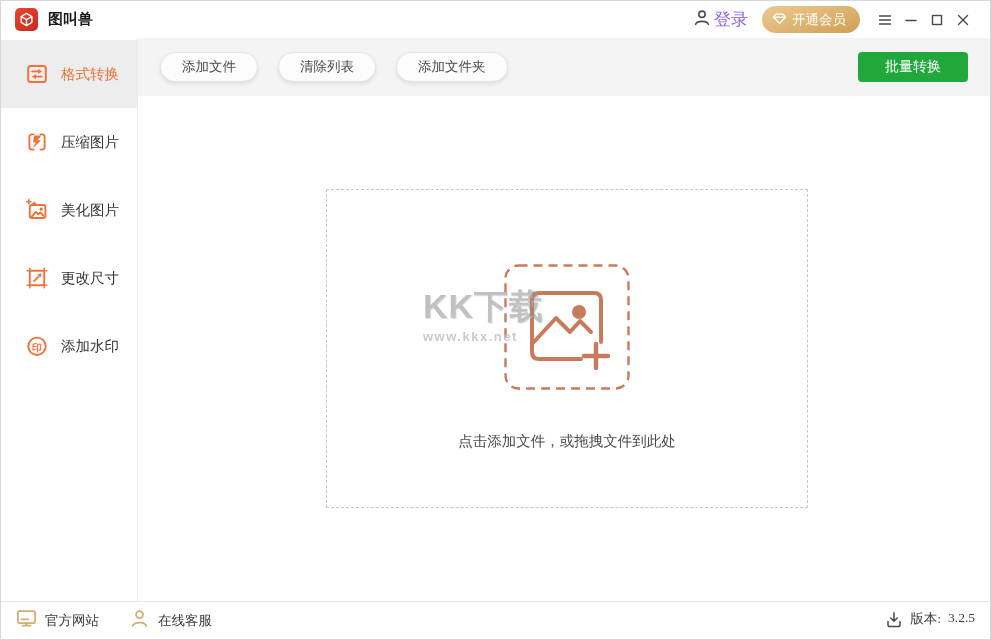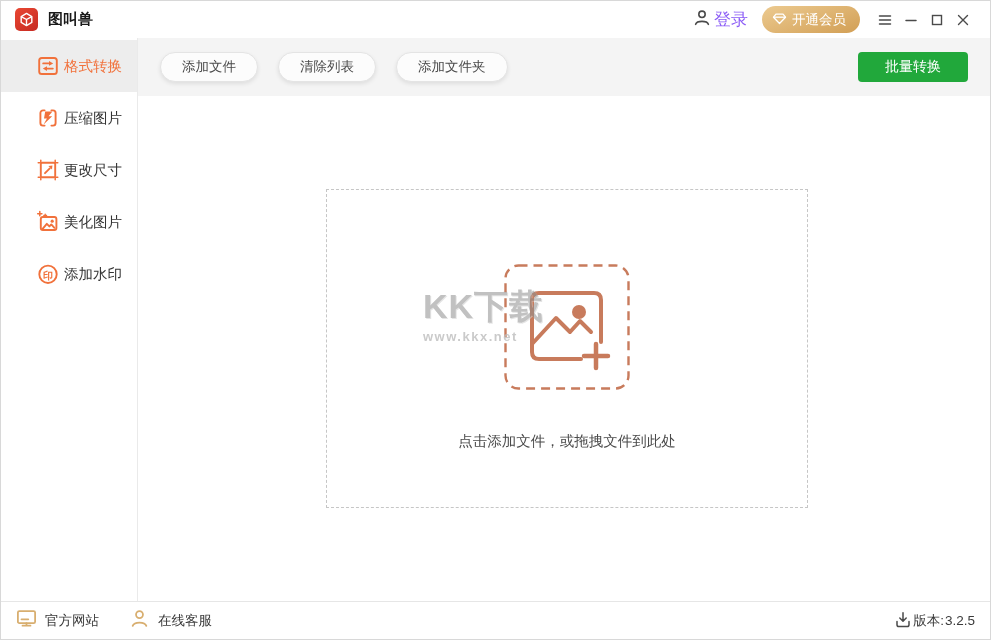--- a/index.html
+++ b/index.html
@@ -49,23 +49,23 @@
   .body-row { flex: 1 1 auto; display: flex; min-height: 0; }
 
   
   .sidebar {
     width: 137px; flex: 0 0 137px;
     background: #fff;
     border-right: 1px solid #eaeaea;
     padding-top: 2px;
   }
   .side-item {
-    height: 52px;
+    height: 68px;
     display: flex; align-items: center;
-    padding-left: 35px; gap: 4px;
+    padding-left: 24px; gap: 12px;
     font-size: 14.5px; color: #333;
     cursor: pointer;
   }
   .side-item.active { background: #ededed; color: #f1713b; }
   .side-icon { width: 24px; height: 24px; flex: 0 0 24px; }
 
   
   .main { flex: 1 1 auto; display: flex; flex-direction: column; min-width: 0; }
   .toolbar {
     height: 58px; flex: 0 0 58px;
@@ -134,21 +134,21 @@
   .footer {
     height: 38px; flex: 0 0 38px;
     border-top: 1px solid #e6e6e6;
     background: #fff;
     display: flex; align-items: center;
     padding: 0 15px;
   }
   .footer-link { display: flex; align-items: center; gap: 8px; cursor: pointer; }
   .footer-link + .footer-link { margin-left: 30px; }
   .footer-label { font-size: 13.5px; color: #3a3a3a; }
-  .version-group { margin-left: auto; display: flex; align-items: center; gap: 1px; }
+  .version-group { margin-left: auto; display: flex; gap: 7px; font-family: Liberation Serif, serif; }
   .version-text { font-size: 13.5px; color: #3a3a3a; }
 </style>
 </head>
 <body>
 
 <div class="app">
 
   <div class="titlebar">
     <div class="logo">
       <svg width="17" height="17" viewBox="0 0 24 24" fill="none" stroke="#fff" stroke-width="2" stroke-linejoin="round">
@@ -225,41 +225,41 @@
             <path d="M8.6 4.4H7A2.6 2.6 0 0 0 4.4 7v10A2.6 2.6 0 0 0 7 19.6h1.6"></path>
             <path d="M15.4 4.4H17A2.6 2.6 0 0 1 19.6 7v10a2.6 2.6 0 0 1-2.6 2.6h-1.6"></path>
             <polygon points="9.2,5.6 16.4,5.6 12.6,10.3 16.2,10.3 7.6,18.4 10.9,12.6 8,12.6" fill="#f1713b" stroke="none"></polygon>
           </svg>
         </span>
         <span>压缩图片</span>
       </div>
 
       <div class="side-item">
         <span class="side-icon">
-          <svg viewBox="0 0 24 24" width="24" height="24" fill="none" stroke="#f1713b" stroke-width="1.9" stroke-linecap="round">
-            <rect x="4.8" y="4.8" width="14.4" height="14.4" rx="1.2"></rect>
-            <path d="M4.8 2.2v2M2.2 4.8h2M19.2 2.2v2M21.8 4.8h-2M4.8 21.8v-2M2.2 19.2h2M19.2 21.8v-2M21.8 19.2h-2" stroke-width="1.5"></path>
-            <path d="M9 15.2 13.8 10.4"></path>
-            <polygon points="12.4,8 16.4,7.6 16,11.6" fill="#f1713b" stroke="none"></polygon>
-          </svg>
-        </span>
-        <span>更改尺寸</span>
-      </div>
-
-      <div class="side-item">
-        <span class="side-icon">
           <svg viewBox="0 0 24 24" width="24" height="24" fill="none" stroke="#f1713b" stroke-width="1.9" stroke-linecap="round" stroke-linejoin="round">
             <rect x="4.8" y="7" width="15.6" height="13" rx="2"></rect>
             <circle cx="16.2" cy="11.2" r="1.6" fill="#f1713b" stroke="none"></circle>
             <path d="M6.8 18.6 10.8 13.8 13.4 16.4 15.3 14.4 18.4 17.8"></path>
             <path d="M3.8 1.6v4.2M1.7 3.7h4.2" stroke-width="1.5"></path>
             <path d="M9.2 4.1v2.8M7.8 5.5h2.8" stroke-width="1.3"></path>
           </svg>
         </span>
         <span>美化图片</span>
+      </div>
+
+      <div class="side-item">
+        <span class="side-icon">
+          <svg viewBox="0 0 24 24" width="24" height="24" fill="none" stroke="#f1713b" stroke-width="1.9" stroke-linecap="round">
+            <rect x="4.8" y="4.8" width="14.4" height="14.4" rx="1.2"></rect>
+            <path d="M4.8 2.2v2M2.2 4.8h2M19.2 2.2v2M21.8 4.8h-2M4.8 21.8v-2M2.2 19.2h2M19.2 21.8v-2M21.8 19.2h-2" stroke-width="1.5"></path>
+            <path d="M9 15.2 13.8 10.4"></path>
+            <polygon points="12.4,8 16.4,7.6 16,11.6" fill="#f1713b" stroke="none"></polygon>
+          </svg>
+        </span>
+        <span>更改尺寸</span>
       </div>
 
       <div class="side-item">
         <span class="side-icon">
           <svg viewBox="0 0 24 24" width="24" height="24" fill="none" stroke="#f1713b" stroke-width="1.9">
             <circle cx="12" cy="12.3" r="8.7"></circle>
             <text x="12" y="13" text-anchor="middle" dominant-baseline="central" font-size="10" font-weight="700" fill="#f1713b" stroke="none">印</text>
           </svg>
         </span>
         <span>添加水印</span>

